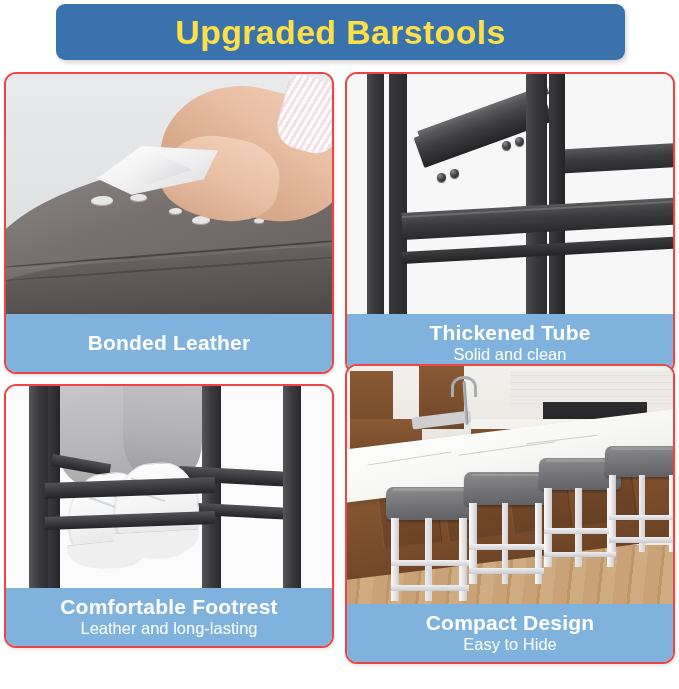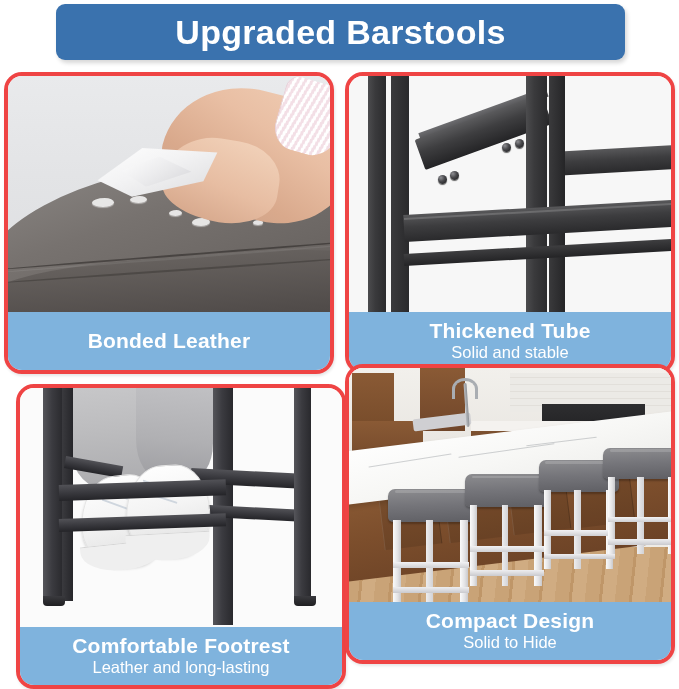--- a/index.html
+++ b/index.html
@@ -15,40 +15,40 @@
   .header-banner {
     position: absolute;
     left: 56px; top: 4px;
     width: 569px; height: 56px;
     background: #3a72ae;
     border-radius: 9px;
     display: flex; align-items: center; justify-content: center;
     box-shadow: 2px 3px 4px rgba(0,0,0,0.16);
   }
   .header-title {
-    color: #ffffff;
+    color: #fde047;
     font-size: 34px;
     font-weight: bold;
     letter-spacing: 0.3px;
     line-height: 1;
     white-space: nowrap;
   }
 
   
   .panel {
     position: absolute;
     background: #ffffff;
-    border: 4px solid #ef4444;
-    border-radius: 18px;
+    border: 2px solid #ef4444;
+    border-radius: 12px;
     overflow: hidden;
     box-shadow: 1px 2px 3px rgba(0,0,0,0.10);
   }
   .p1 { left: 4px;   top: 72px;  width: 330px; height: 302px; }
   .p2 { left: 345px; top: 72px;  width: 330px; height: 302px; }
-  .p3 { left: 16px;   top: 384px; width: 330px; height: 305px; }
+  .p3 { left: 4px;   top: 384px; width: 330px; height: 264px; }
   .p4 { left: 345px; top: 364px; width: 330px; height: 300px; }
 
   .photo { position: relative; width: 100%; height: 244px; overflow: hidden; }
   .p3 .photo, .p4 .photo { height: 242px; }
 
   
   .caption {
     position: absolute; left: 0; bottom: 0;
     width: 100%; height: 58px;
     background: #7fb3dd;
@@ -394,21 +394,21 @@
       <div class="bolt b3"></div>
       <div class="bolt b4"></div>
       <div class="bar v3"></div>
       <div class="bar v4"></div>
       <div class="barh h1"></div>
       <div class="hl"></div>
       <div class="barh h3"></div>
     </div>
     <div class="caption">
       <div class="cap-title">Thickened Tube</div>
-      <div class="cap-sub">Solid and stable</div>
+      <div class="cap-sub">Solid and clean</div>
     </div>
   </div>
 
   <div class="panel p3">
     <div class="photo ph3">
       <div class="pants"></div>
       <div class="pants2"></div>
       <div class="leg l3"></div>
       <div class="rail r3"></div>
       <div class="rail r4"></div>
@@ -495,17 +495,17 @@
           </div>
         <div class="legL"></div>
         <div class="legB"></div>
         <div class="legR"></div>
         <div class="rungA"></div>
         <div class="rungB"></div>
       </div>
     </div>
     <div class="caption">
       <div class="cap-title">Compact Design</div>
-      <div class="cap-sub">Solid to Hide</div>
+      <div class="cap-sub">Easy to Hide</div>
     </div>
   </div>
 
 </div>
 
 </body></html>

